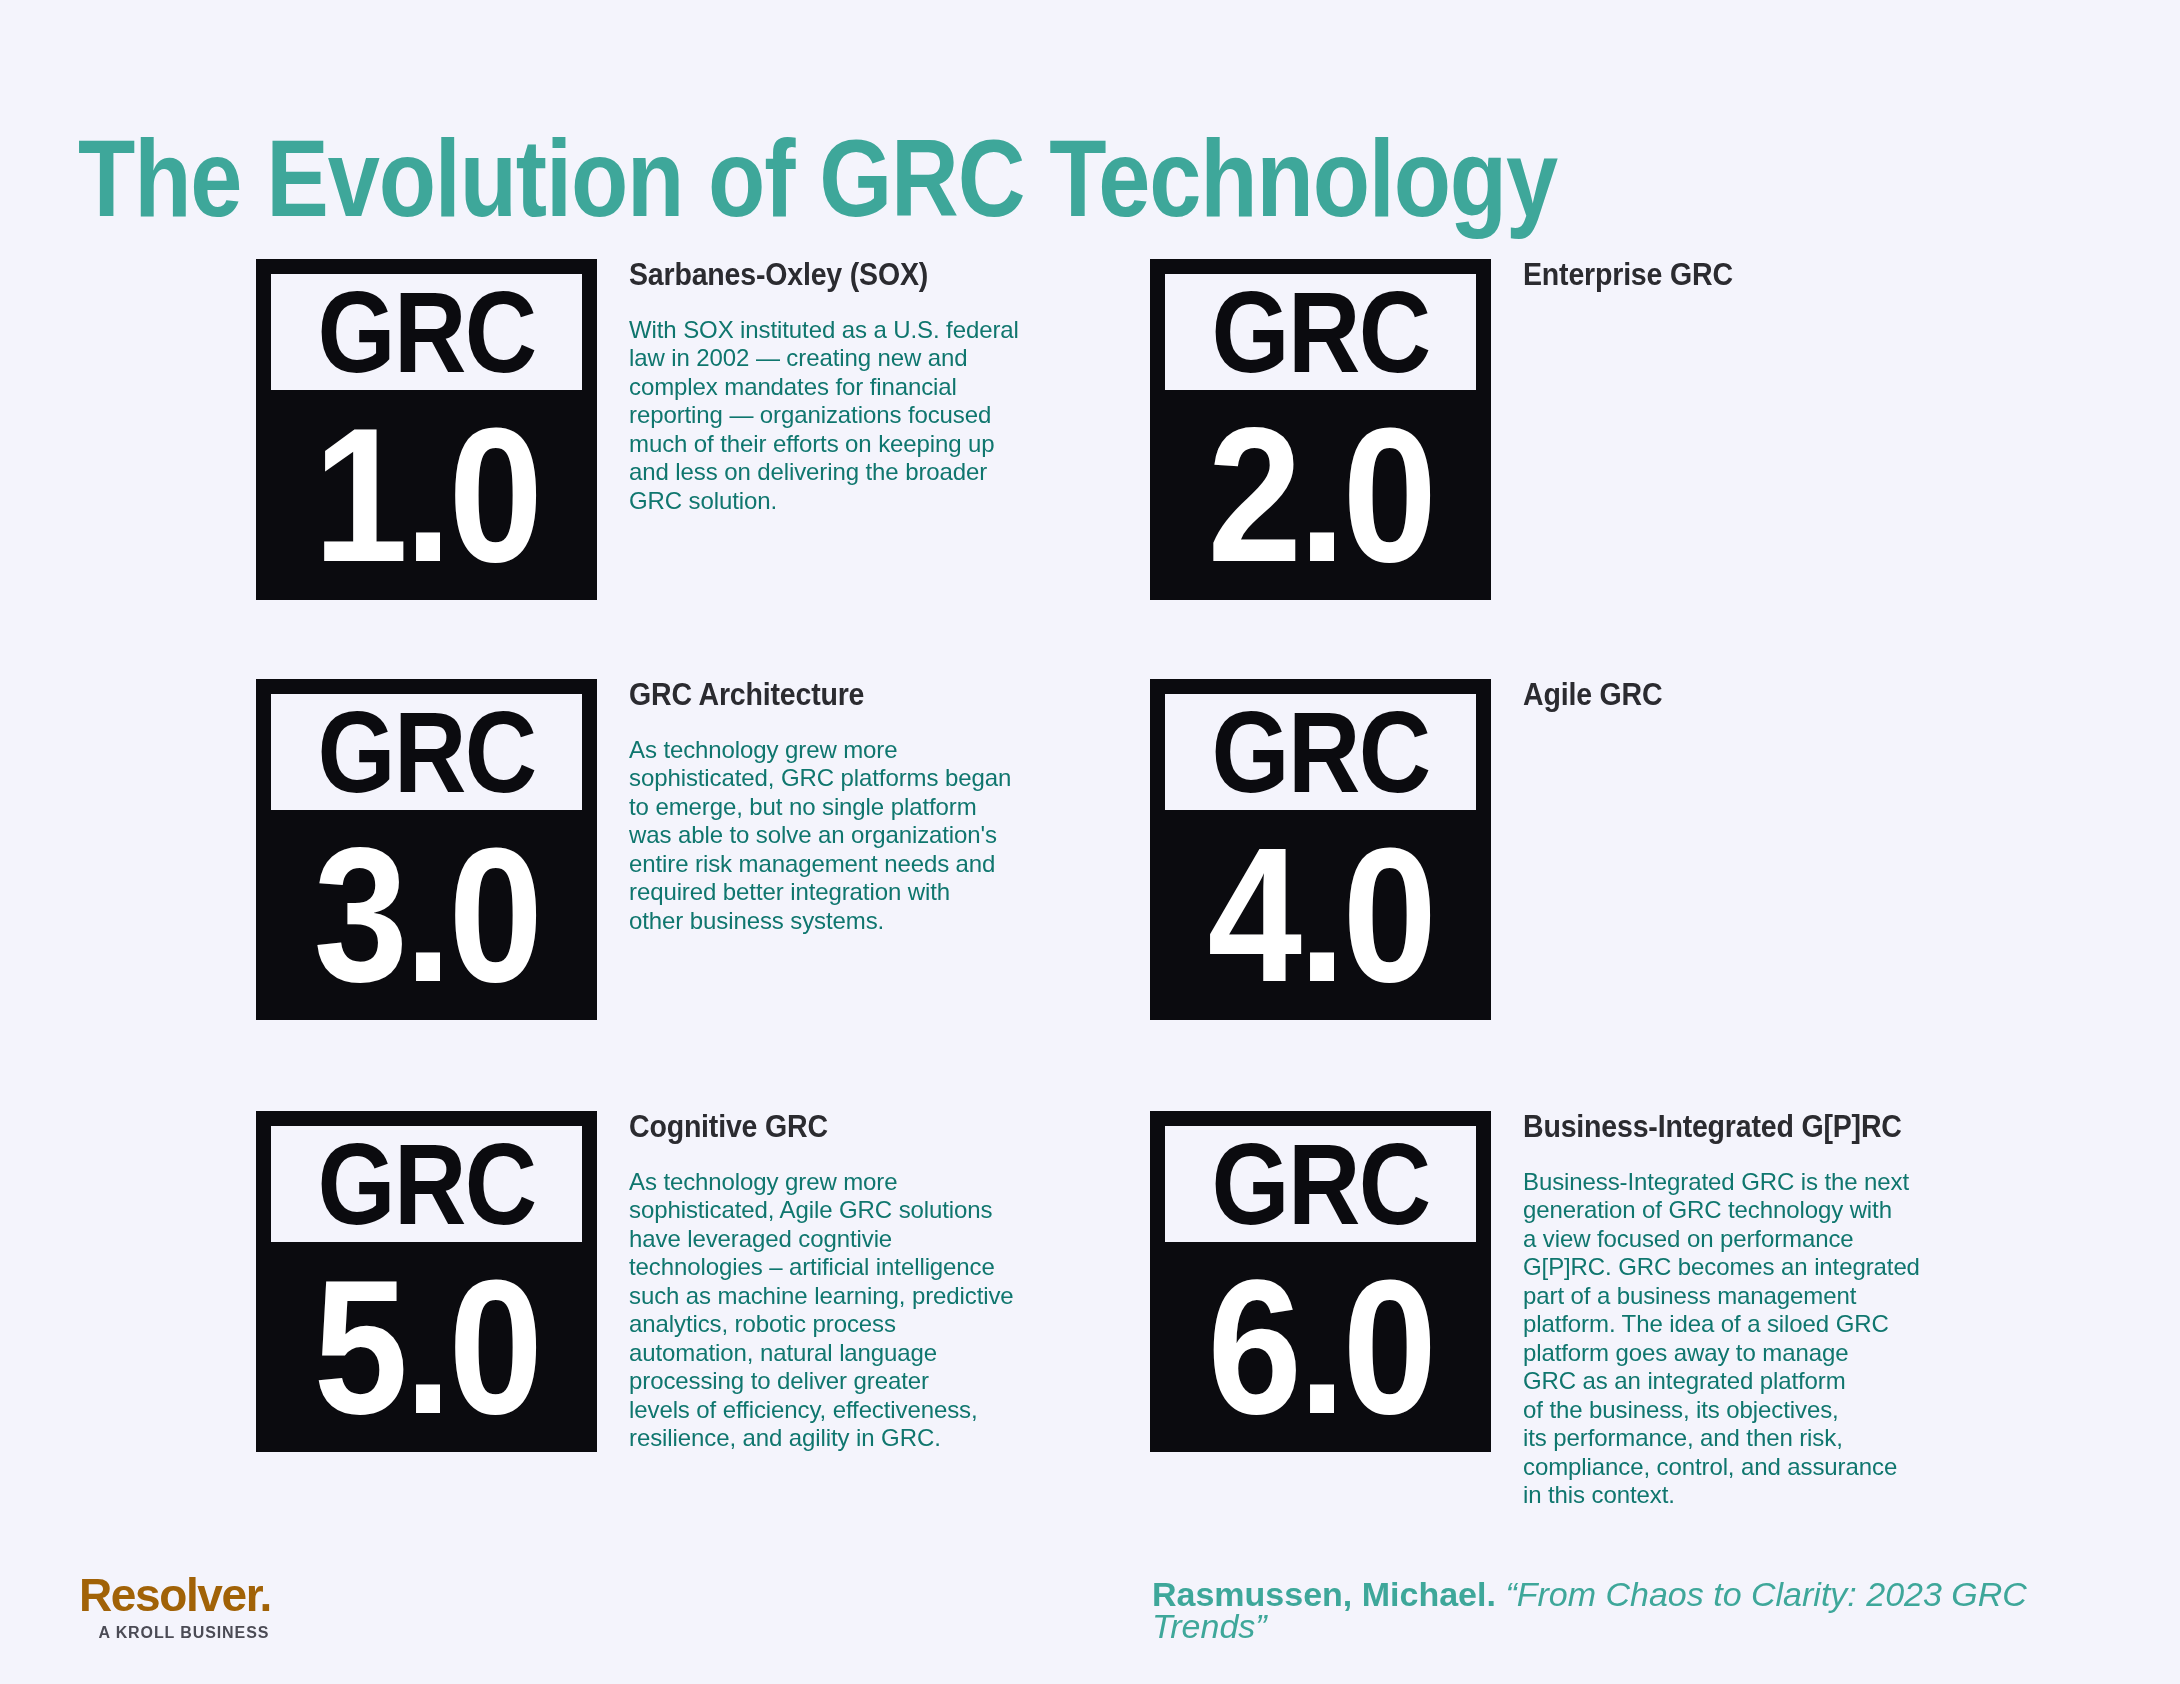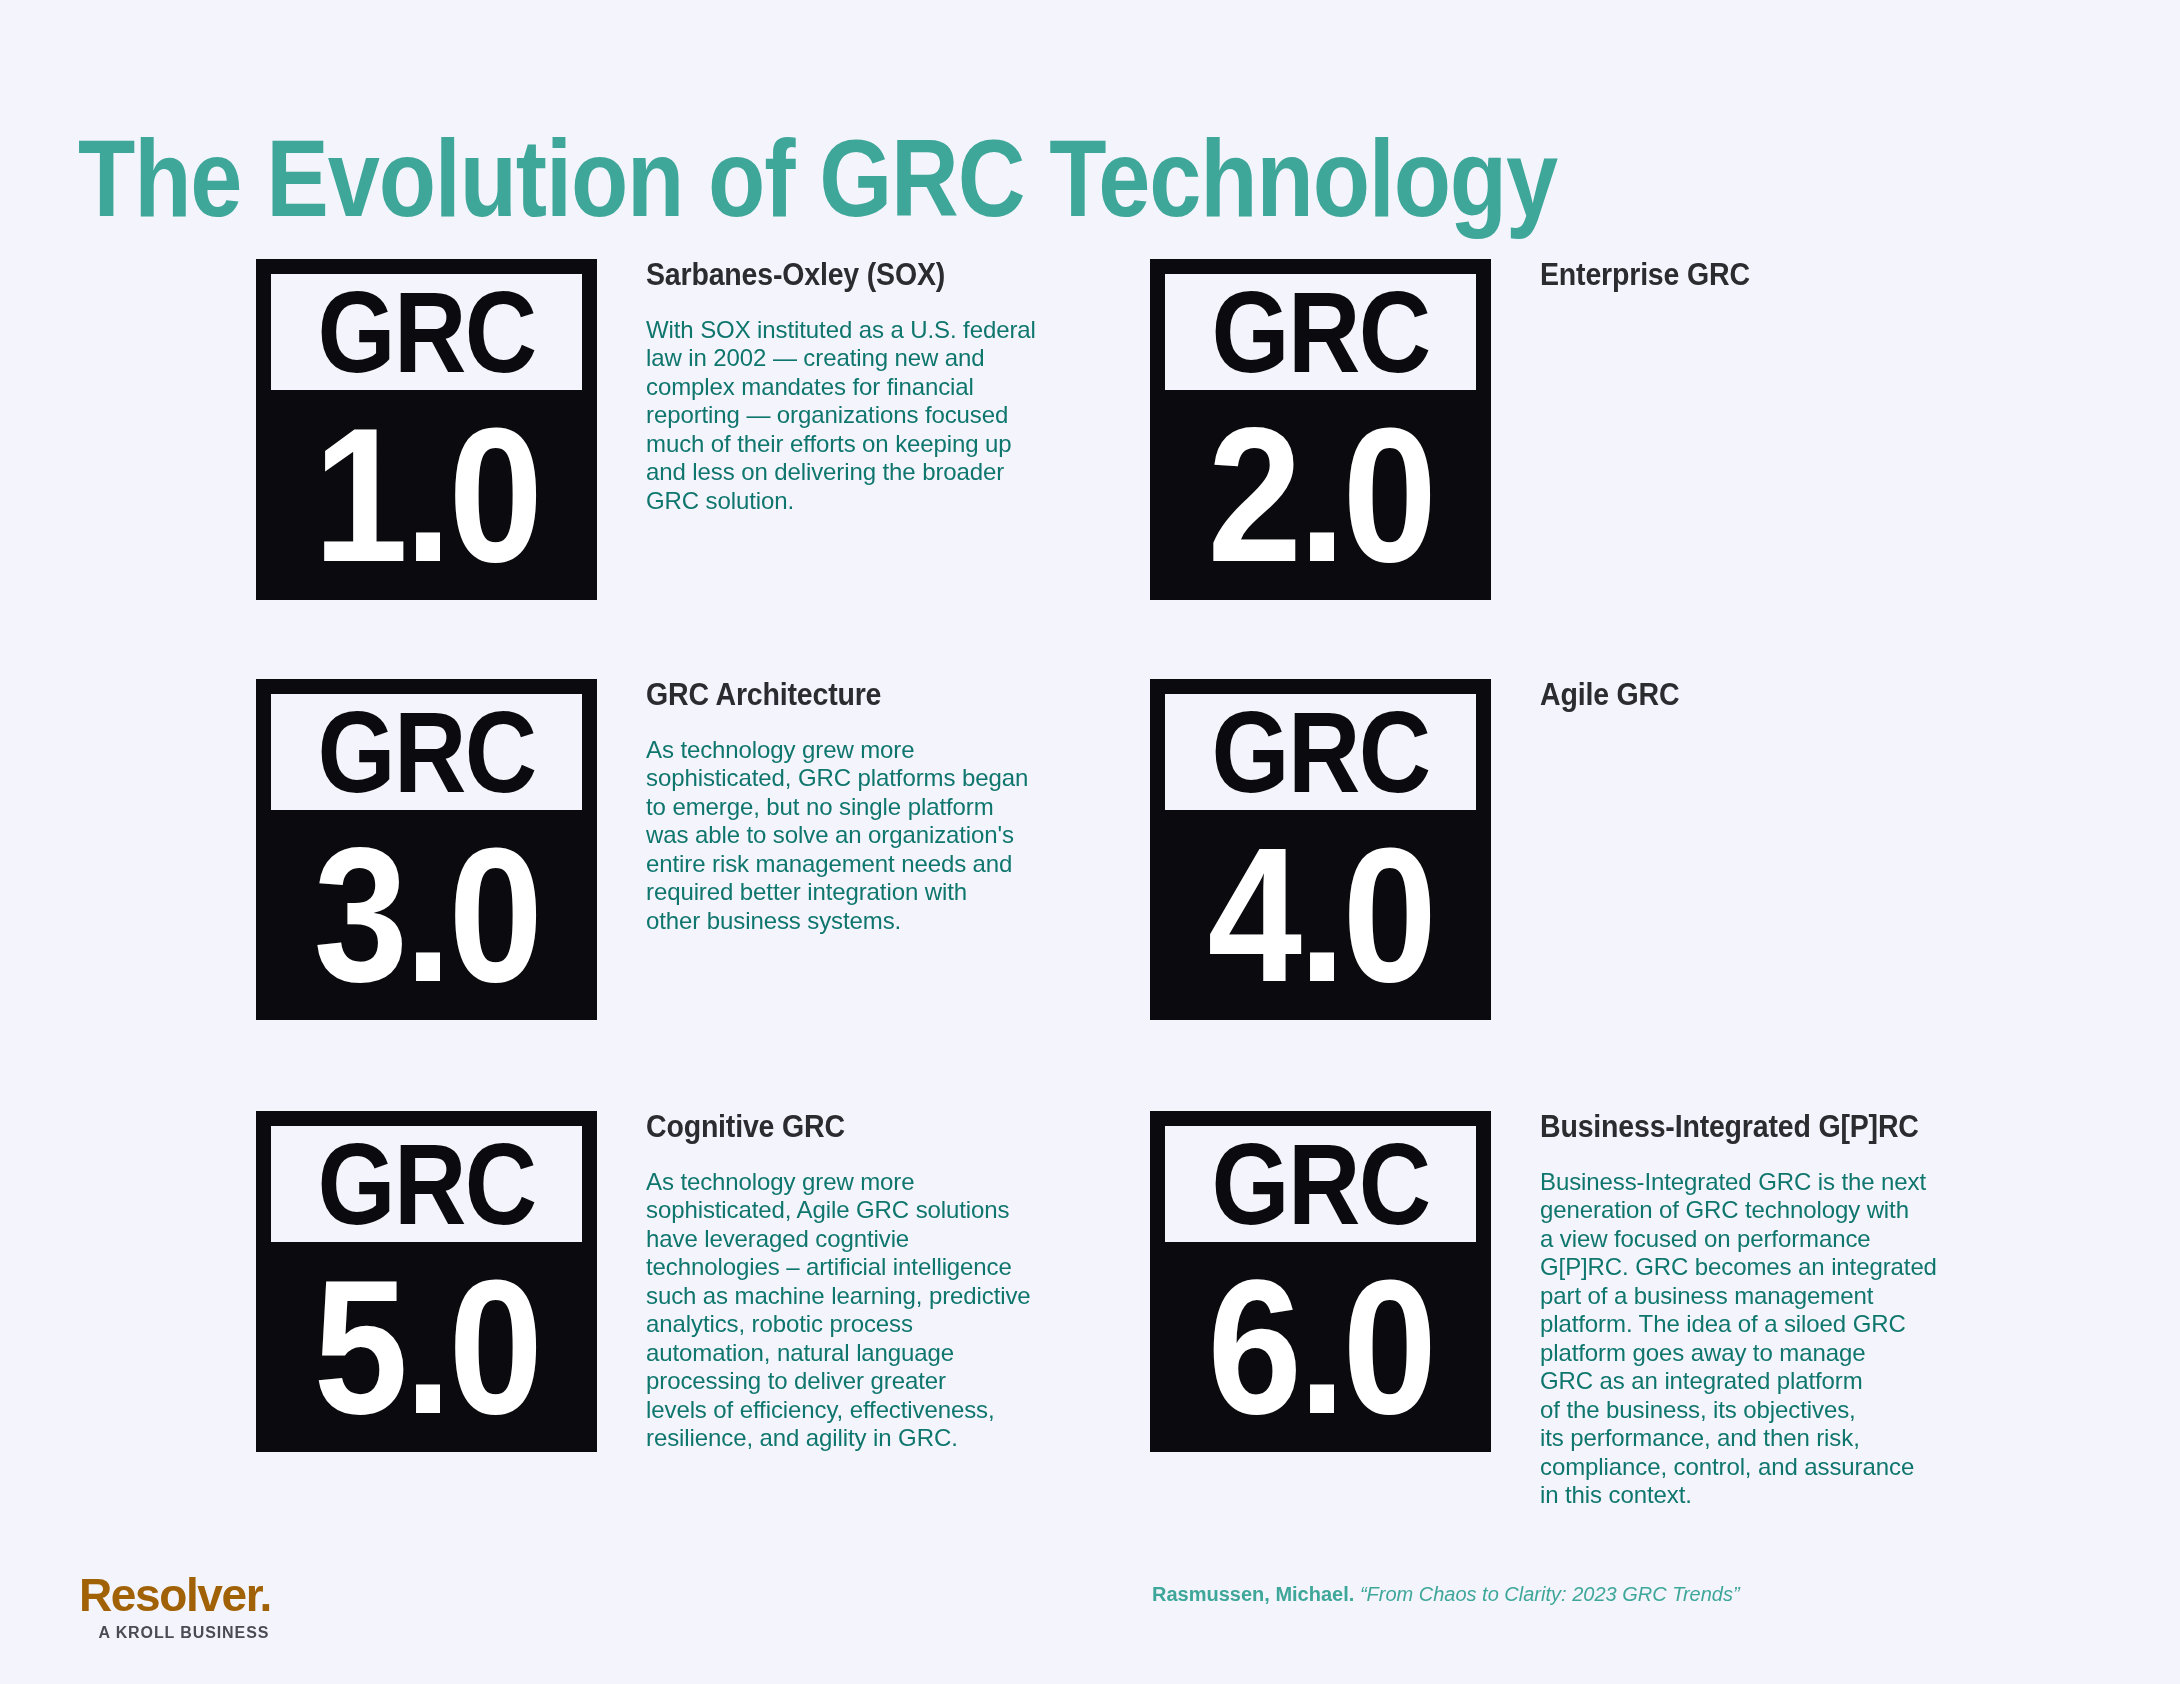--- a/index.html
+++ b/index.html
@@ -98,21 +98,21 @@
     font-weight: 700;
     color: #ffffff;
     letter-spacing: -3.4px;
     line-height: 1;
     transform: scaleY(1.12);
     transform-origin: center center;
   }
 
   
   .entry-text {
-    margin-left: 49px;
+    margin-left: 32px;
     width: 400px;
     padding-top: 0px;
   }
   .entry-heading {
     font-family: "Liberation Sans Narrow", "Liberation Sans", sans-serif;
     font-size: 31px;
     font-weight: 700;
     color: #2b2b30;
     letter-spacing: -0.2px;
     line-height: 1.0;
@@ -158,21 +158,21 @@
     box-sizing: border-box;
     padding-right: 1.7px;
   }
 
   .footer-citation {
     position: absolute;
     left: 1152px;
     top: 1578px;
     width: 954px;
     font-family: "Liberation Sans Narrow", "Liberation Sans", sans-serif;
-    font-size: 20px;
+    font-size: 34px;
     line-height: 32px;
     color: #3ea79a;
   }
   .cite-author {
     font-weight: 700;
   }
   .cite-title,
   .cite-venue {
     font-style: italic;
   }

